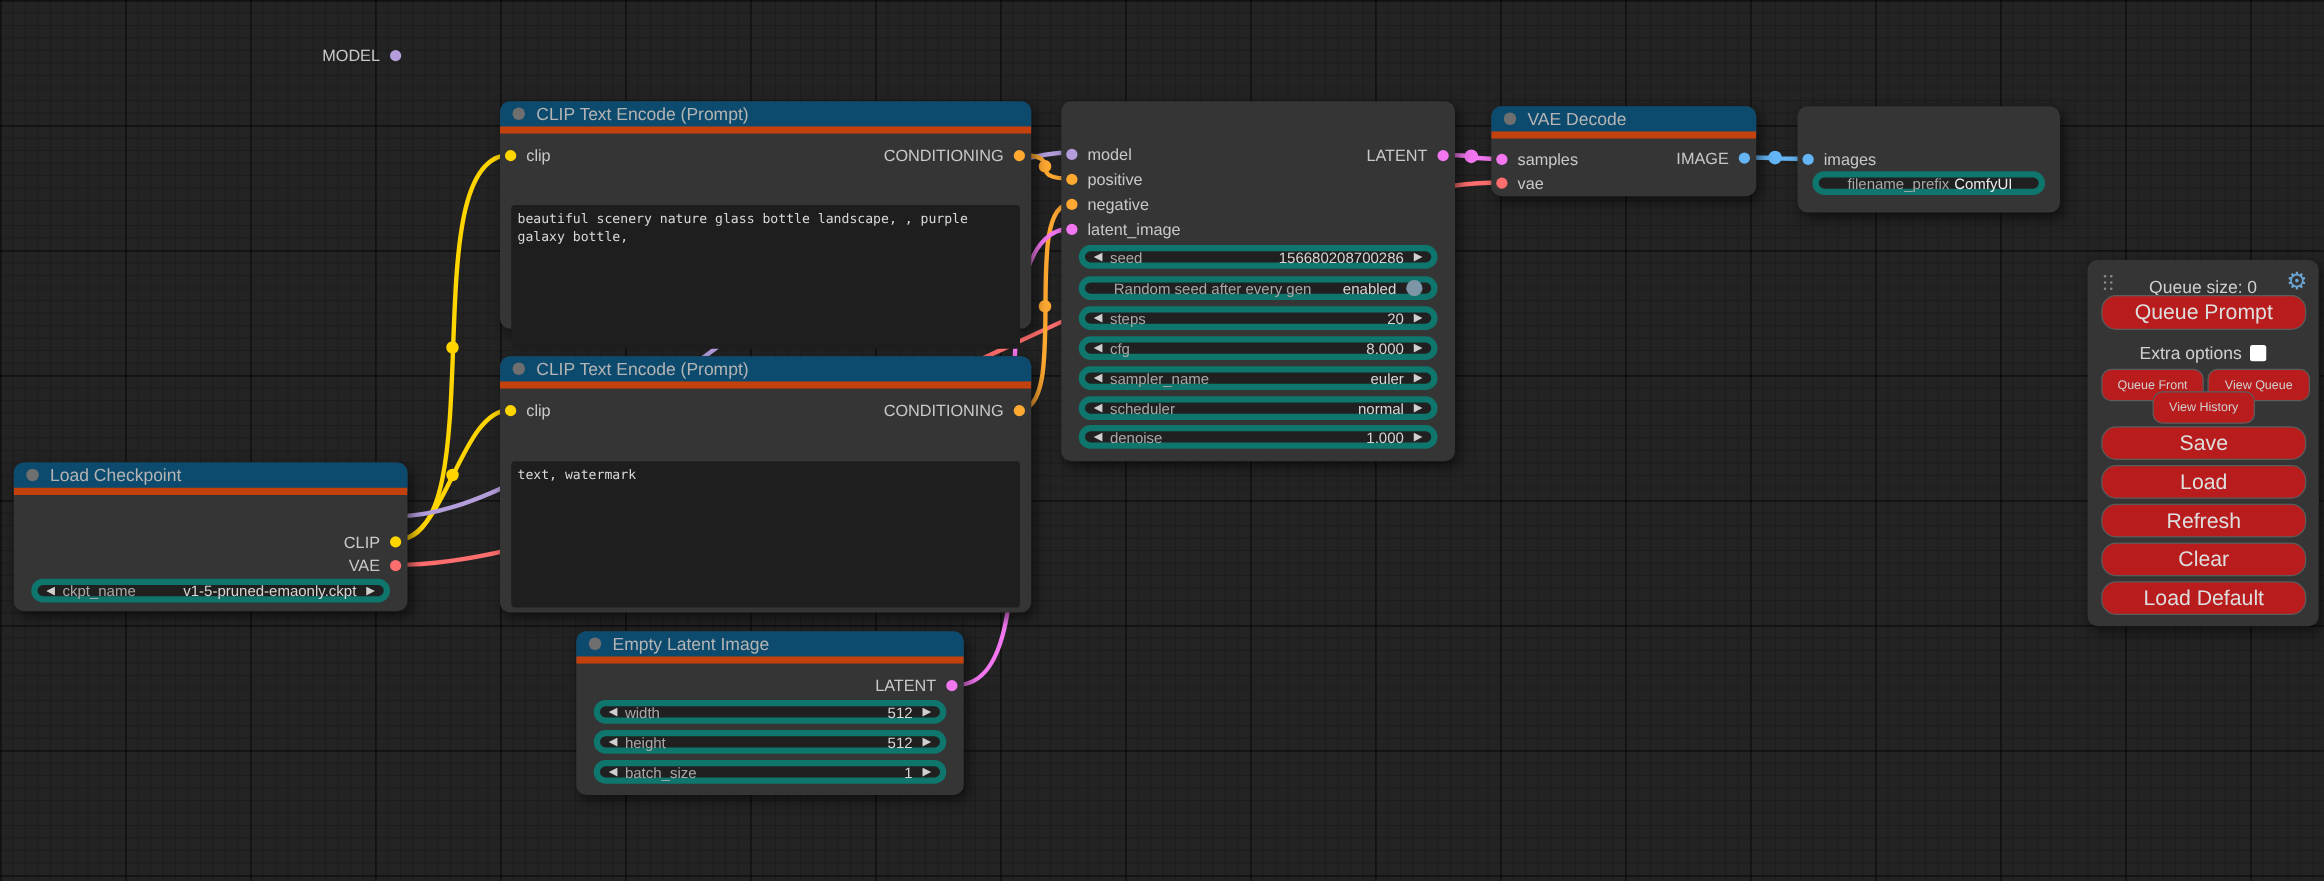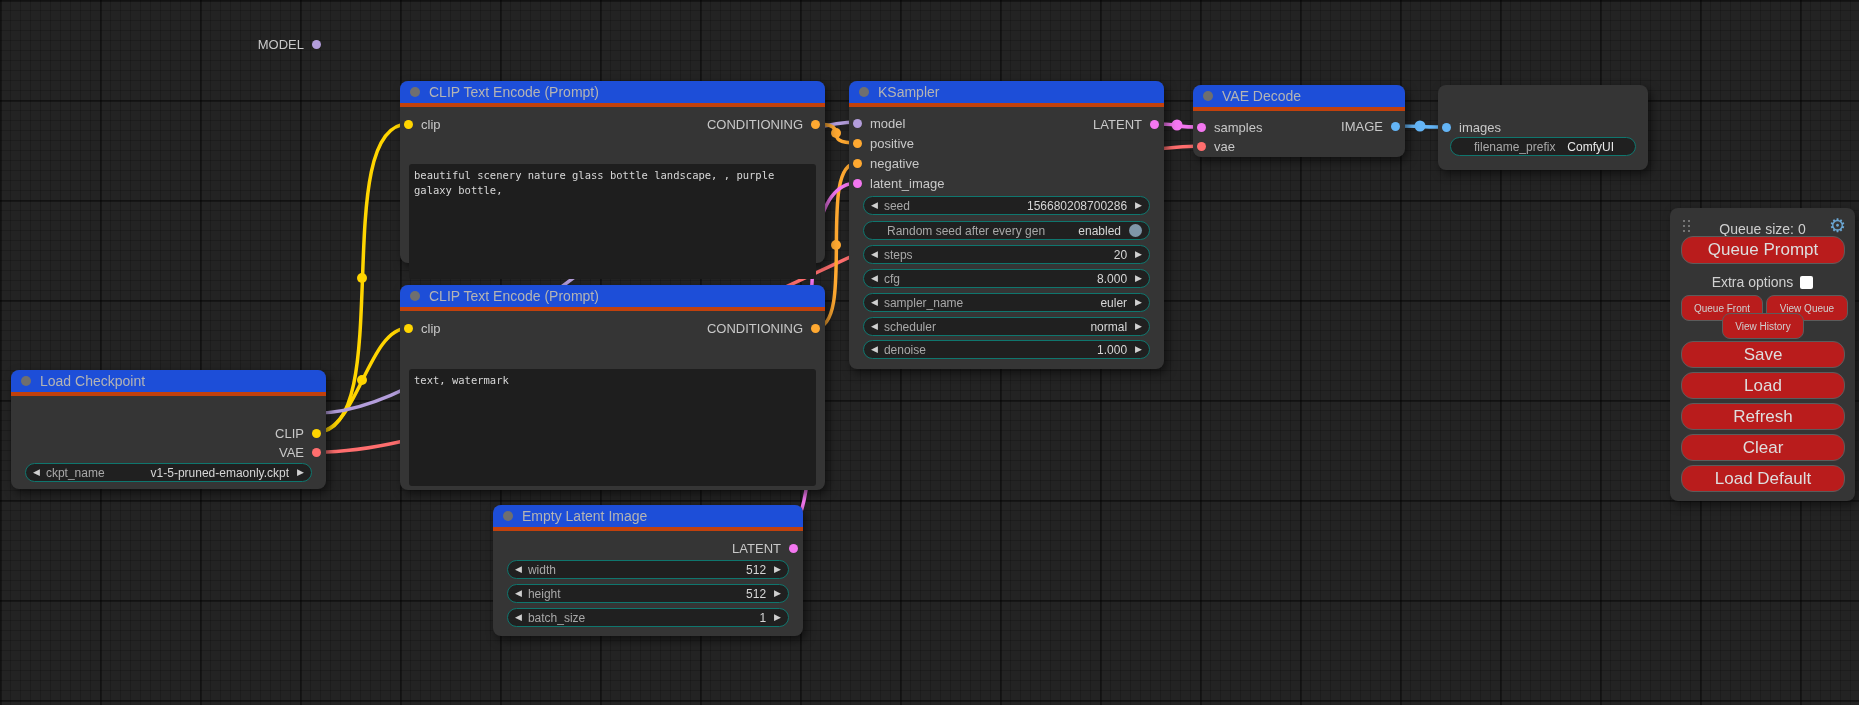--- a/index.html
+++ b/index.html
@@ -18,33 +18,33 @@
   }
   #wires { position:absolute; left:0; top:0; width:1859px; height:705px; z-index:1; }
   .node {
     position:absolute; z-index:2;
     background:#353535;
     border-radius:8px;
     box-shadow:3px 4px 10px rgba(0,0,0,.55);
   }
   .node-title {
     position:absolute; left:0; top:0; right:0; height:26px;
-    background:#1d4ed8; border-radius:8px 8px 0 0;
+    background:#0c4a6e; border-radius:8px 8px 0 0;
     display:flex; align-items:center; gap:9px; padding-left:10px;
-    border-bottom:4px solid #c2410c;
+    border-bottom:6px solid #c2410c;
     color:#b4b4b4; font-size:14px;
   }
   .title-dot { width:10px; height:10px; border-radius:50%; background:#6f6f6f; flex:0 0 auto; }
   .slot-row { position:absolute; display:flex; align-items:center; font-size:13px; color:#c8c8c8; }
   .slot-row.in  { left:4px;  gap:8px; }
   .slot-row.out { right:5px; gap:8px; flex-direction:row-reverse; }
   .slot-dot { width:9px; height:9px; border-radius:50%; flex:0 0 auto; }
   .widget {
     position:absolute; left:14px; right:14px; height:19px;
-    background:#202020; border:1px solid #0f766e; border-radius:10px;
+    background:#202020; border:5px solid #0f766e; border-radius:10px;
     display:flex; align-items:center; font-size:12px;
     padding:0 7px; color:#a8a8a8;
   }
   .widget .arrow { color:#d0d0d0; font-size:9px; line-height:1; cursor:pointer; }
   .widget .w-label { margin-left:6px; flex:0 0 auto; }
   .widget .w-value { flex:1 1 auto; text-align:right; margin-right:8px; color:#d6d6d6; }
   .widget.no-arrows .w-label { margin-left:16px; }
   .widget .toggle-dot { width:13px; height:13px; border-radius:50%; flex:0 0 auto; }
   .prompt-area {
     position:absolute; left:9px; right:9px;
@@ -147,21 +147,21 @@
     <span class="slot-dot" style="background: rgb(255, 213, 0);"></span>
     <span>clip</span>
   </div>
   <div class="slot-row out" style="top:36px;">
     <span class="slot-dot" style="background: rgb(255, 169, 49);"></span>
     <span>CONDITIONING</span>
   </div>
   <div class="prompt-area" style="top:60px; height:117px;">text, watermark</div>
 </div>
 
-<div class="node" style="left:461px; top:505px; width:310px; height:131px;margin-left:32px;">
+<div class="node" style="left:461px; top:505px; width:310px; height:131px;">
   <div class="node-title">
     <span class="title-dot"></span>
     <span>Empty Latent Image</span>
   </div>
   <div class="slot-row out" style="top:36px;">
     <span class="slot-dot" style="background: rgb(243, 119, 240);"></span>
     <span>LATENT</span>
   </div>
   <div class="widget" style="top:55px;">
     <span class="arrow">◀</span>
@@ -177,24 +177,20 @@
   </div>
   <div class="widget" style="top:103px;">
     <span class="arrow">◀</span>
     <span class="w-label">batch_size</span>
     <span class="w-value">1</span>
     <span class="arrow">▶</span>
   </div>
 </div>
 
 <div class="node" style="left:849px; top:81px; width:315px; height:288px;">
-  <div class="node-title">
-    <span class="title-dot"></span>
-    <span>KSampler</span>
-  </div>
   <div class="slot-row in" style="top:35px;">
     <span class="slot-dot" style="background: rgb(179, 157, 219);"></span>
     <span>model</span>
   </div>
   <div class="slot-row in" style="top:55px;">
     <span class="slot-dot" style="background: rgb(255, 169, 49);"></span>
     <span>positive</span>
   </div>
   <div class="slot-row in" style="top:75px;">
     <span class="slot-dot" style="background: rgb(255, 169, 49);"></span>

